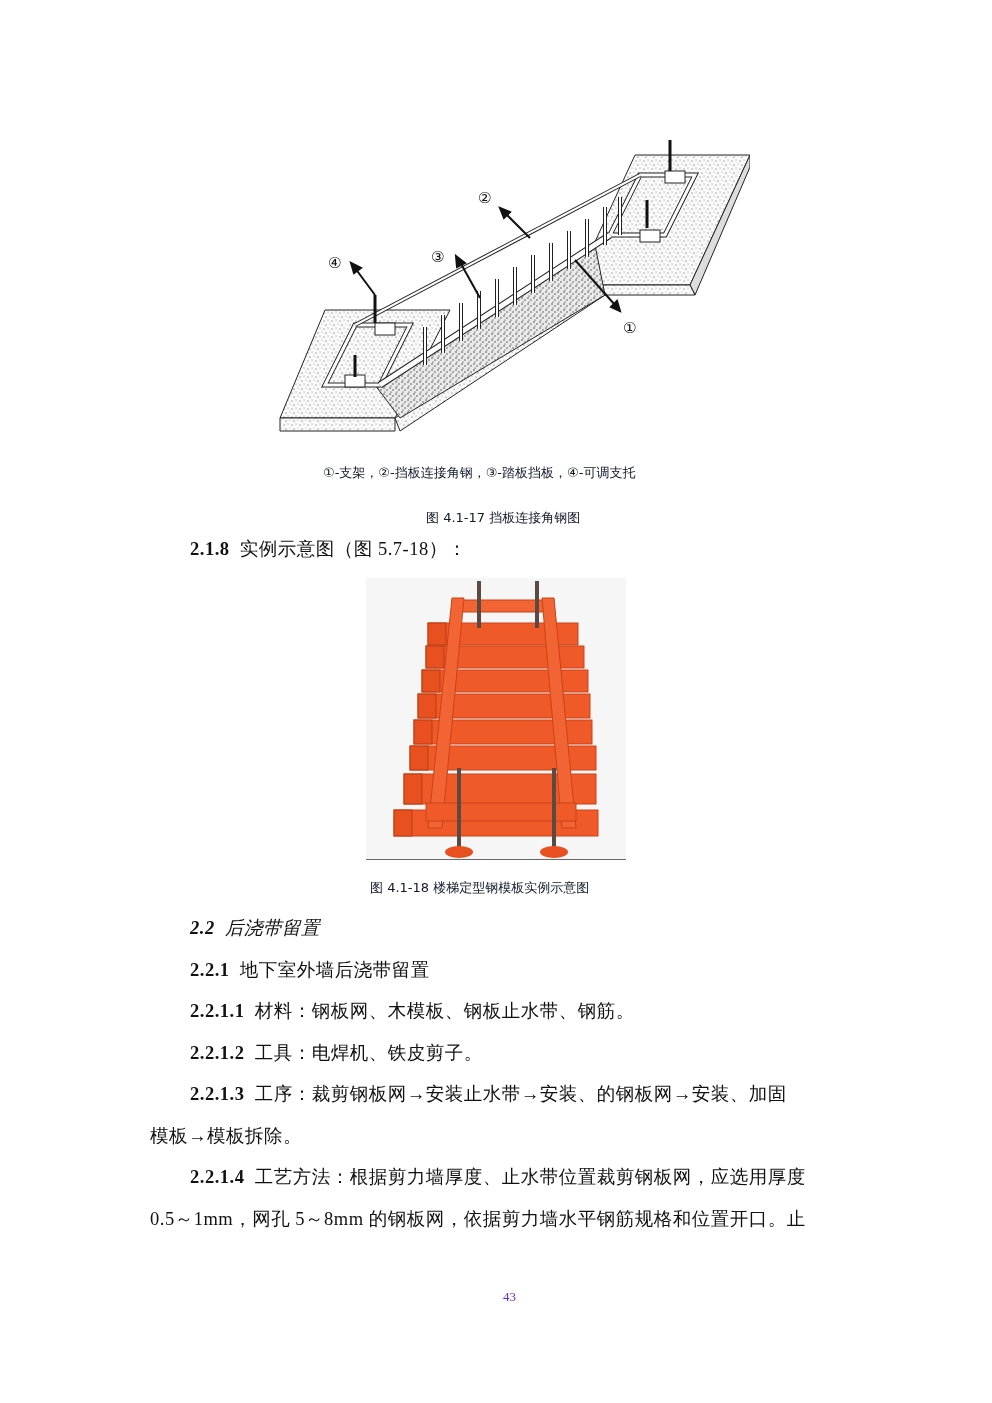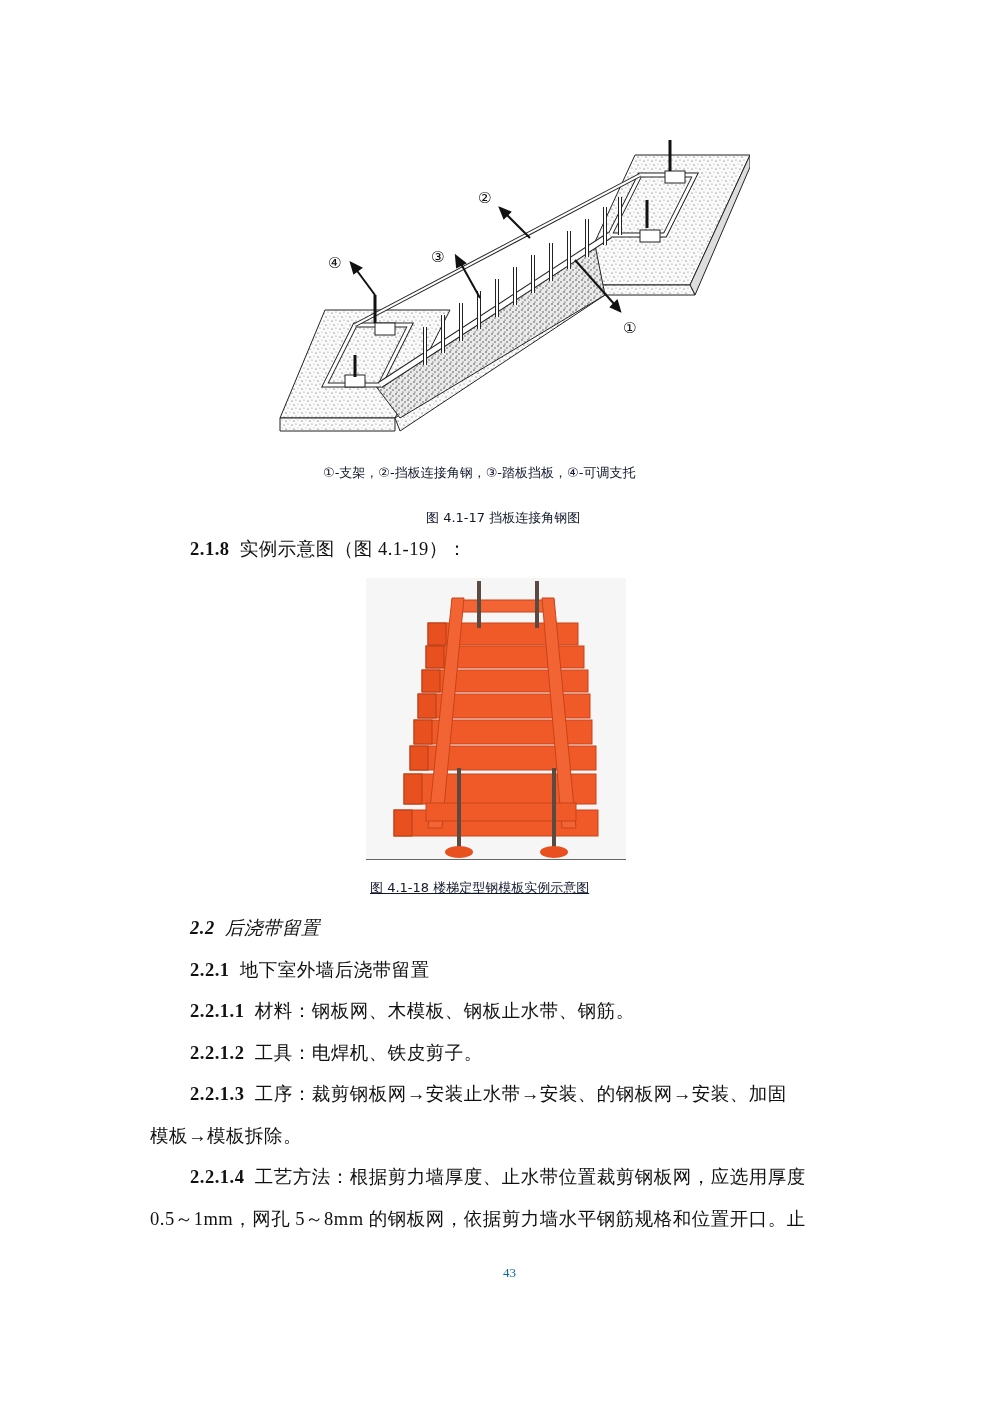--- a/index.html
+++ b/index.html
@@ -5,21 +5,21 @@
   html, body { margin:0; padding:0; background:#ffffff; }
   body { width:992px; height:1403px; position:relative; overflow:hidden;
          font-family:"DejaVu Serif","Liberation Serif",serif; color:#111; }
   .abs { position:absolute; }
   .fig1 { left:275px; top:135px; width:475px; height:300px; }
   .fig2 { left:366px; top:578px; width:260px; height:282px; background:#f6f6f6; }
   .fig2-base { position:absolute; left:0; right:0; bottom:0; height:1px; background:#666; }
   .caption-small { font-family:"DejaVu Sans","Liberation Sans",sans-serif; font-size:13px; color:#0f172a; white-space:nowrap; }
   .text { font-family:"Liberation Serif","DejaVu Serif",serif; font-size:18.5px; color:#111; white-space:nowrap; letter-spacing:0.5px; }
   .num { font-weight:bold; font-family:"Liberation Serif",serif;margin-top:48px; }
-  .pageno { font-family:"Liberation Serif",serif; font-size:13px; color:#0369a1; }
+  .pageno { font-family:"Liberation Serif",serif; font-size:13px; color:#6d28d9;margin-top:24px; }
 </style>
 </head>
 <body>
 
 <div class="abs fig1">
   <svg width="475" height="300" viewBox="0 0 475 300">
     <defs>
       <pattern id="speckle" width="8" height="8" patternUnits="userSpaceOnUse">
         <rect width="8" height="8" fill="#fbfbfb"></rect>
         <circle cx="1" cy="2" r="0.6" fill="#444"></circle>
@@ -109,21 +109,21 @@
   <span class="abs" style="left:156px;top:113px;font-size:15px;font-family:'DejaVu Sans',sans-serif;">③</span>
   <span class="abs" style="left:203px;top:54px;font-size:15px;font-family:'DejaVu Sans',sans-serif;">②</span>
   <span class="abs" style="left:348px;top:184px;font-size:15px;font-family:'DejaVu Sans',sans-serif;">①</span>
 </div>
 
 <div class="abs caption-small" style="left:323px;top:464px;">①-支架，②-挡板连接角钢，③-踏板挡板，④-可调支托</div>
 <div class="abs caption-small" style="left:426px;top:509px;">图 4.1-17 挡板连接角钢图</div>
 
 <div class="abs text" style="left:190px;top:536px;">
   <span class="num">2.1.8</span>&nbsp;
-  <span>实例示意图（图 4.1-19）：</span>
+  <span>实例示意图（图 5.7-18）：</span>
 </div>
 
 <div class="abs fig2">
   <svg width="260" height="282" viewBox="0 0 260 282">
 
     <g fill="#f05a28" stroke="#c94318" stroke-width="1">
       <rect x="62" y="45" width="150" height="22"></rect>
       <rect x="60" y="68" width="158" height="22"></rect>
       <rect x="56" y="92" width="166" height="22"></rect>
       <rect x="52" y="116" width="172" height="24"></rect>
@@ -157,21 +157,21 @@
       <line x1="93" y1="190" x2="93" y2="270"></line>
       <line x1="188" y1="190" x2="188" y2="270"></line>
     </g>
 
     <ellipse cx="93" cy="274" rx="14" ry="6" fill="#e8501f"></ellipse>
     <ellipse cx="188" cy="274" rx="14" ry="6" fill="#e8501f"></ellipse>
   </svg>
   <div class="fig2-base"></div>
 </div>
 
-<div class="abs caption-small" style="left:370px;top:879px;text-decoration:underline;">图  4.1-18 楼梯定型钢模板实例示意图</div>
+<div class="abs caption-small" style="left:370px;top:879px;">图  4.1-18 楼梯定型钢模板实例示意图</div>
 
 <div class="abs text" style="left:190px;top:915px;font-style:italic;">
   <span class="num">2.2</span>&nbsp;
   <span>后浇带留置</span>
 </div>
 
 <div class="abs text" style="left:190px;top:957px;">
   <span class="num">2.2.1</span>&nbsp;
   <span>地下室外墙后浇带留置</span>
 </div>

